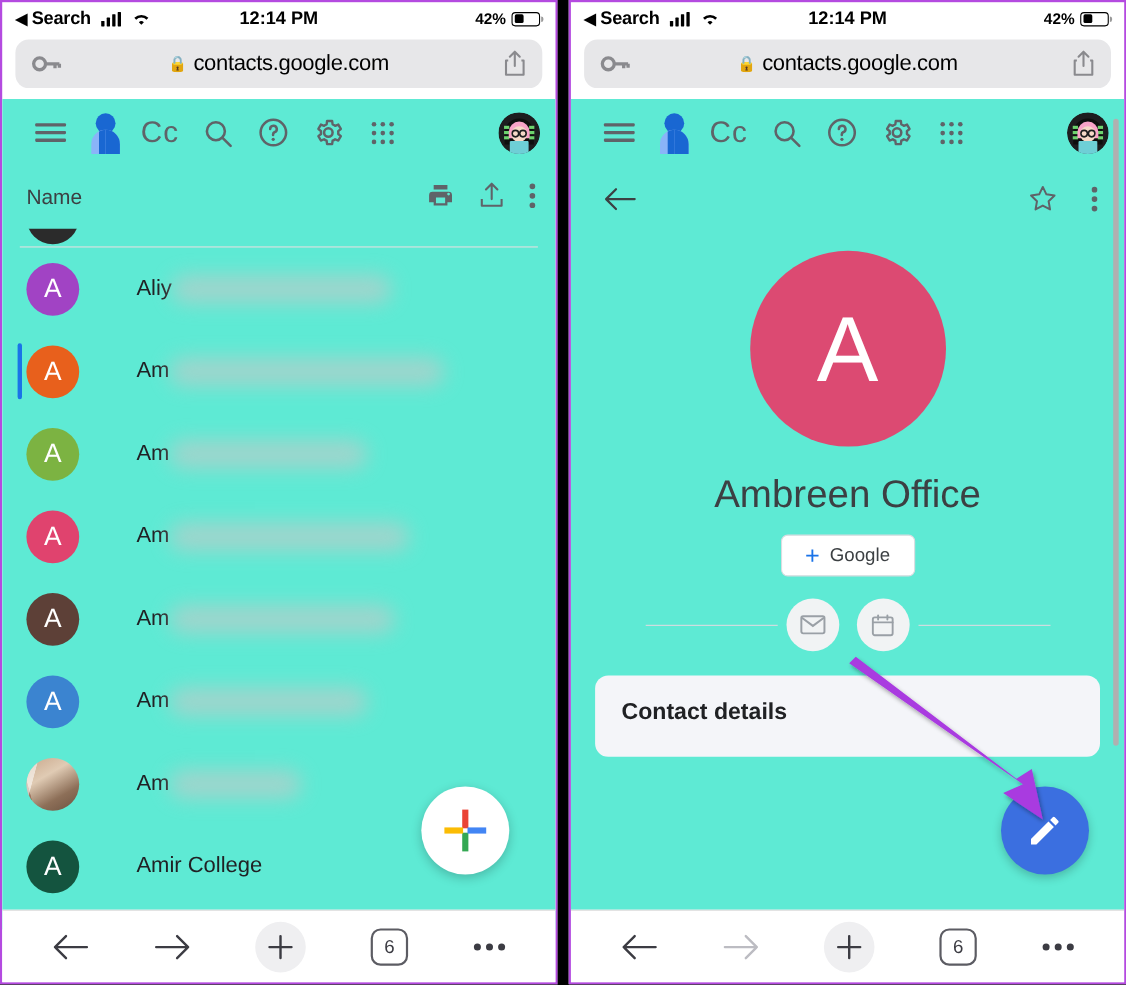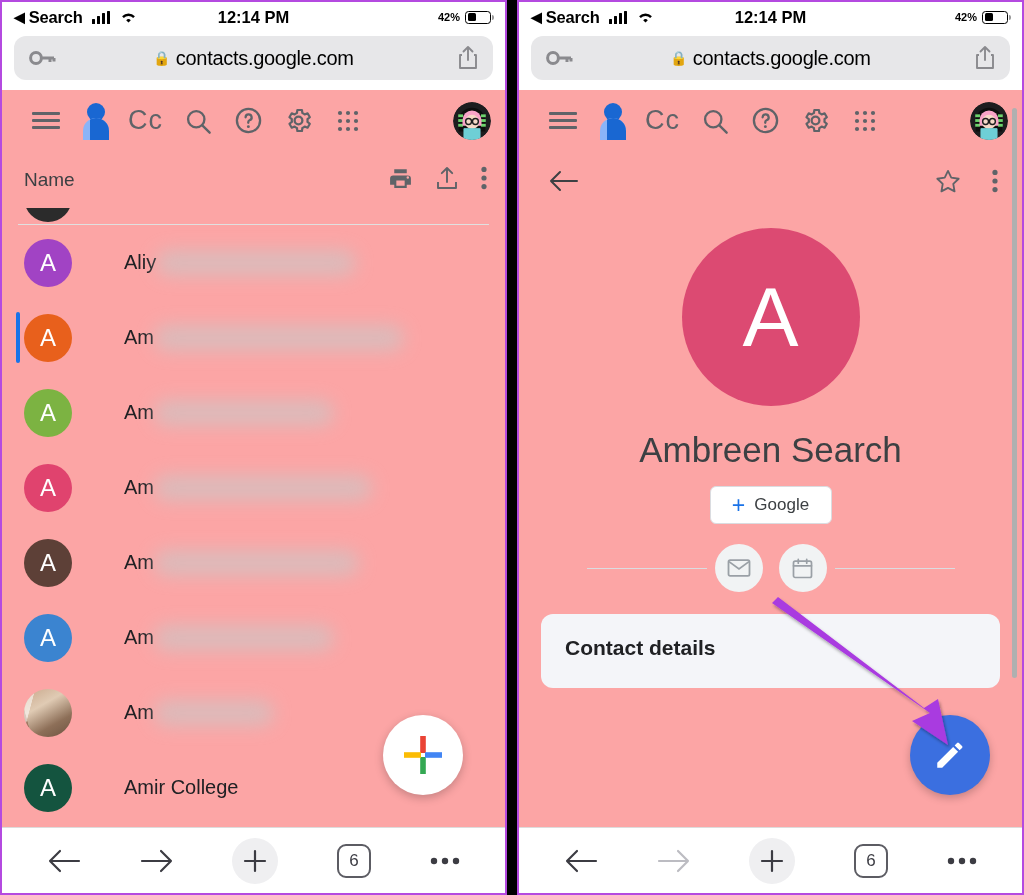--- a/index.html
+++ b/index.html
@@ -46,21 +46,21 @@
   .bars i:nth-child(2){height:8px}
   .bars i:nth-child(3){height:11px}
   .bars i:nth-child(4){height:13px}
   .wifi { margin-left:6px; width:17px; height:13px; position:relative;}
   .wifi svg { display:block; }
   .sb-time {
     position:absolute; left:0; right:0; text-align:center;
     font-size:16.5px; font-weight:bold; pointer-events:none;
   }
   .sb-right { margin-left:auto; display:flex; align-items:center; gap:5px;}
-  .battpct { font-size:11px; font-weight:600;}
+  .battpct { font-size:14px; font-weight:600;}
   .batt {
     width:26px; height:13px; border:1.6px solid #000; border-radius:3.5px;
     position:relative; display:flex; align-items:center; padding:1.5px;
   }
   .batt::after{
     content:""; position:absolute; right:-4px; top:3.6px;
     width:2px; height:5px; background:#999; border-radius:0 2px 2px 0;
   }
   .batt i { display:block; height:100%; width:42%; background:#000; border-radius:1.5px;}
 
@@ -74,21 +74,21 @@
   .url-center {
     position:absolute; left:0; right:0; text-align:center;
     display:flex; align-items:center; justify-content:center; gap:5px;
     pointer-events:none;
   }
   .lock { font-size:14px; color:#000; }
   .url-text { font-size:20px; color:#000; letter-spacing:-.3px;}
   .share-icon { margin-left:auto; color:#8a8a8e; display:flex;}
 
   
-  .page { position:relative; background:#fca5a5; }
+  .page { position:relative; background:#5eead4; }
   .page.left { height: 755px; }
   .page.right { height: 755px; }
 
   .gheader {
     height: 62px; display:flex; align-items:center; gap:0px;
     padding: 0 14px 0 22px; border-bottom: 1px solid transparent;
   }
   .gh-item { display:flex; align-items:center; justify-content:center; color:#5f6368;}
   .hamburger { width:44px; }
   .hamburger span { display:block; width:28px; height:2.6px; background:#5f6368; margin:4.6px 0; border-radius:1px;}
@@ -610,21 +610,21 @@
             <svg width="6" height="24" viewBox="0 0 6 24" fill="#5f6368">
                 <circle cx="3" cy="3.4" r="2.6"></circle>
                 <circle cx="3" cy="12" r="2.6"></circle>
                 <circle cx="3" cy="20.6" r="2.6"></circle>
               </svg>
           </span>
         </span>
       </div>
 
       <div class="big-av" style="background:#DC4A72">A</div>
-      <div class="cname-big">Ambreen Search</div>
+      <div class="cname-big">Ambreen Office</div>
 
       <div class="label-btn">
         <span class="plus">+</span>
         <span>Google</span>
       </div>
 
       <div class="quick-row">
         <span class="qline"></span>
         <span class="qbtn">
           <svg width="24" height="20" viewBox="0 0 24 20">

